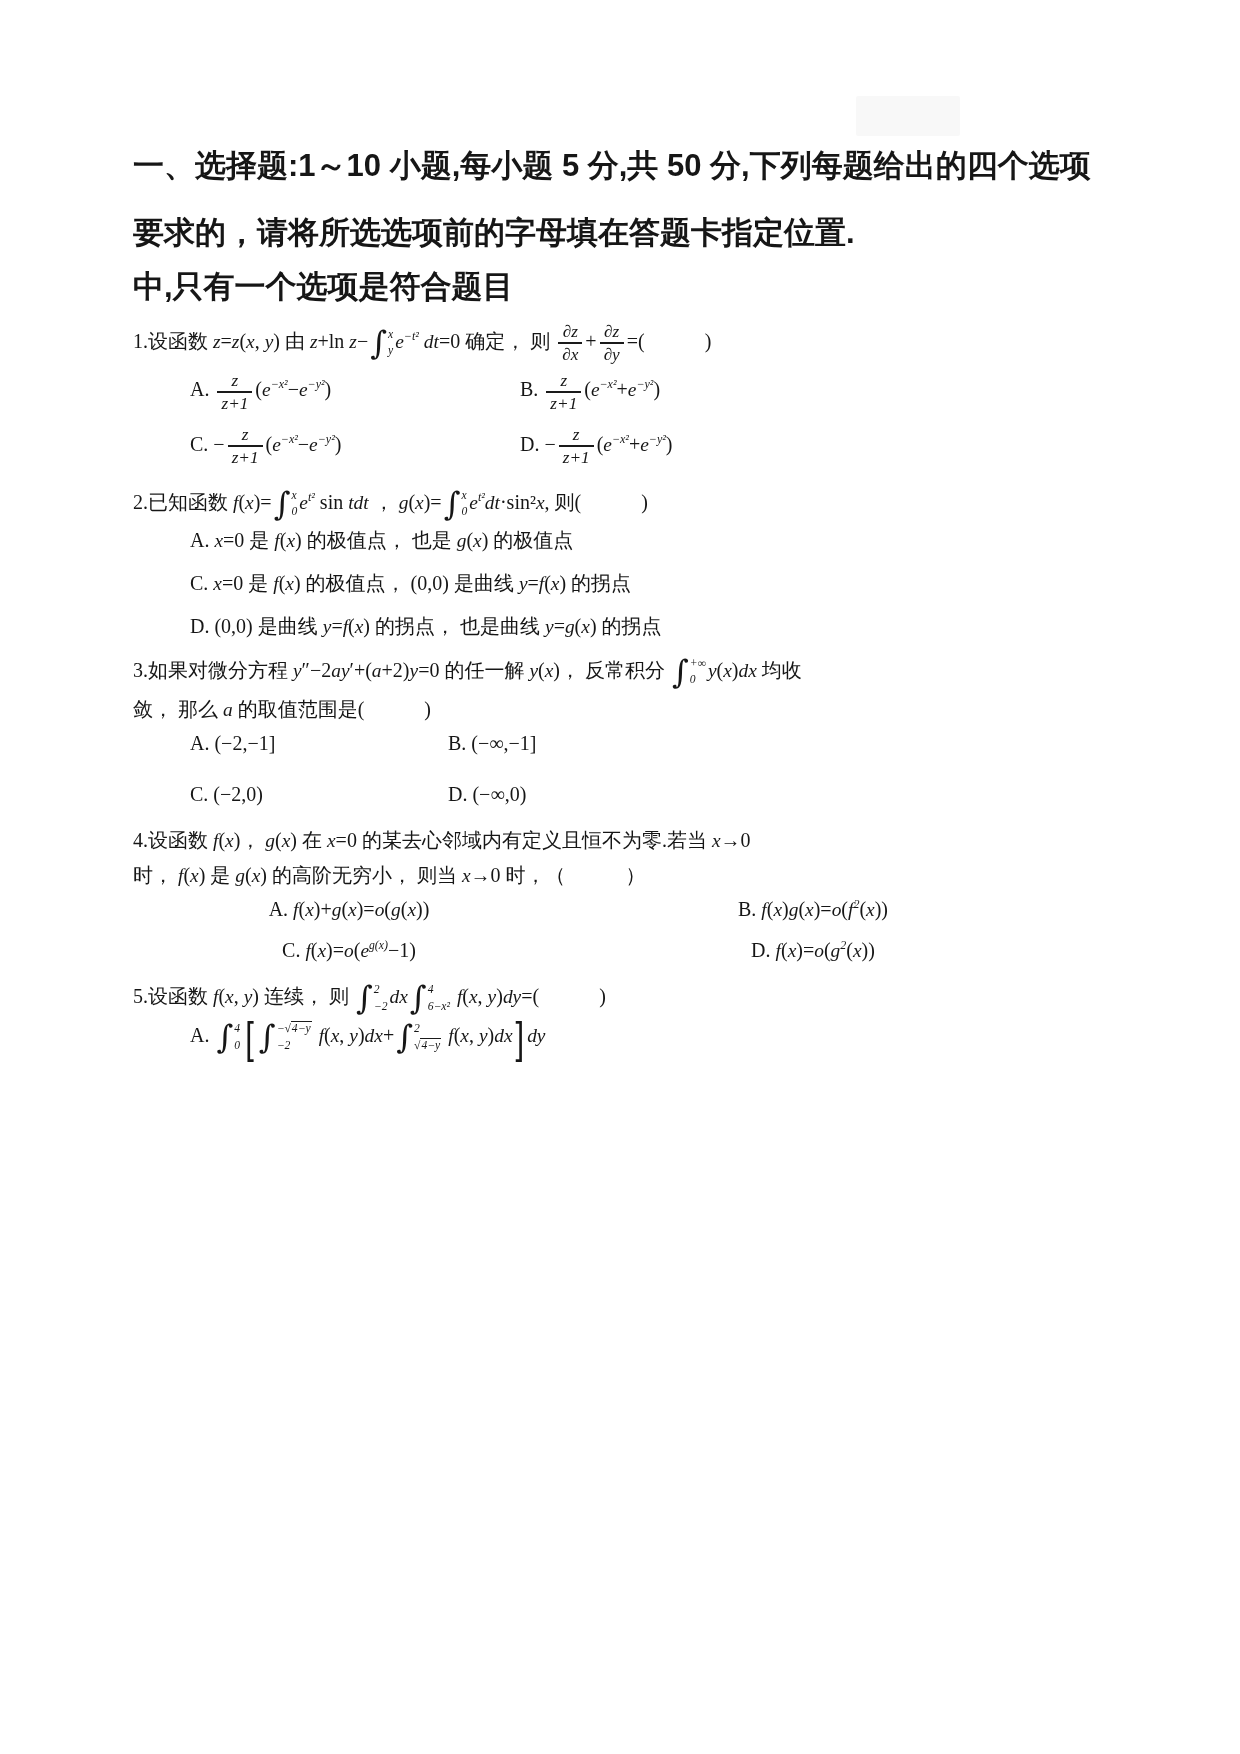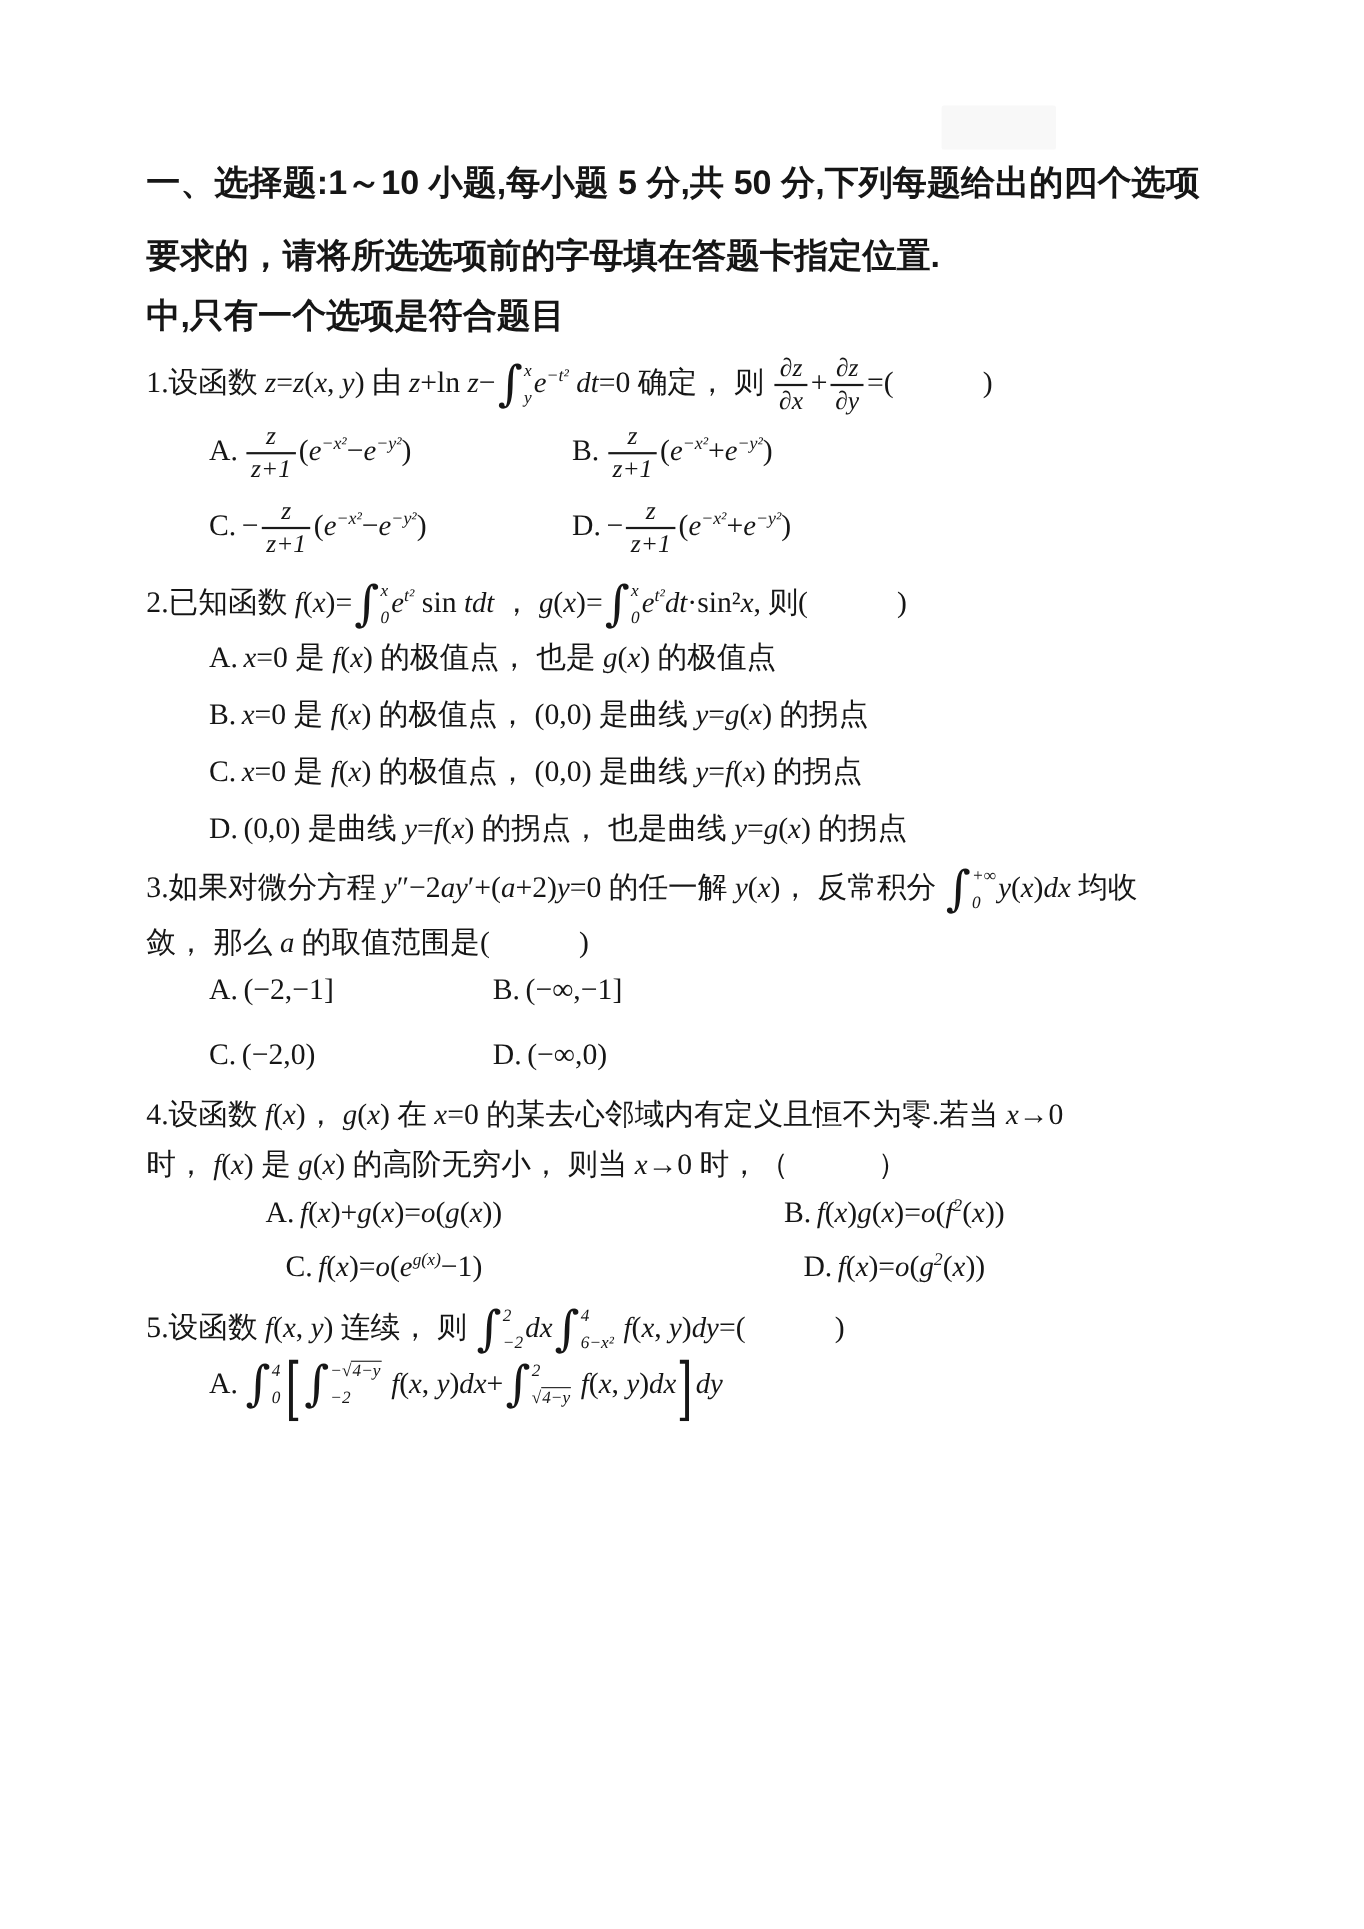--- a/index.html
+++ b/index.html
@@ -19,21 +19,21 @@
 
   
   .hline{
     font-family:"Liberation Sans","DejaVu Sans",sans-serif;
     font-weight:700;font-size:31px;line-height:42px;white-space:nowrap;
   }
   .hl1{margin-bottom:25px;}
   .hl2{margin-bottom:14px;}
   .hl3{margin-bottom:12px;}
 
-  .q{font-size:27px;}
+  .q{font-size:20px;}
   .stem{line-height:1.45;margin-bottom:6px;white-space:nowrap;}
   .stem2{line-height:1.45;margin-bottom:8px;white-space:nowrap;}
 
   .grid2{display:grid;padding-left:57px;row-gap:12px;margin-bottom:20px;}
   .g1{grid-template-columns:330px 1fr;}
   .g3{grid-template-columns:258px 1fr;row-gap:28px;}
   .g4{grid-template-columns:318px 1fr;row-gap:18px;text-align:center;}
   .optlist{padding-left:57px;margin-bottom:12px;}
   .optlist .orow{margin-bottom:16px;}
   .orow{white-space:nowrap;}
@@ -105,21 +105,20 @@
             </span>
           </span><i class="v">e</i><sup class="msup">t²</sup> sin <i class="v">t</i><i class="v">dt</i> ，  <i class="v">g</i>(<i class="v">x</i>)=<span class="int">
             <span class="is">∫</span>
             <span class="il">
               <span class="ih">x</span>
               <span class="iw">0</span>
             </span>
           </span><i class="v">e</i><sup class="msup">t²</sup><i class="v">dt</i>·sin²<i class="v">x</i>, 则(　　　)</div>
       <div class="optlist">
         <div class="orow"><span class="olab">A.</span><span class="omath"><i class="v">x</i>=0 是 <i class="v">f</i>(<i class="v">x</i>) 的极值点， 也是 <i class="v">g</i>(<i class="v">x</i>) 的极值点</span></div>
-        <div class="orow"><span class="olab">B.</span><span class="omath"><i class="v">x</i>=0 是 <i class="v">f</i>(<i class="v">x</i>) 的极值点， (0,0) 是曲线 <i class="v">y</i>=<i class="v">g</i>(<i class="v">x</i>) 的拐点</span></div>
         <div class="orow"><span class="olab">C.</span><span class="omath"><i class="v">x</i>=0 是 <i class="v">f</i>(<i class="v">x</i>) 的极值点， (0,0) 是曲线 <i class="v">y</i>=<i class="v">f</i>(<i class="v">x</i>) 的拐点</span></div>
         <div class="orow"><span class="olab">D.</span><span class="omath">(0,0) 是曲线 <i class="v">y</i>=<i class="v">f</i>(<i class="v">x</i>) 的拐点， 也是曲线 <i class="v">y</i>=<i class="v">g</i>(<i class="v">x</i>) 的拐点</span></div>
       </div>
     </section>
 
     <section class="q">
       <div class="stem">3.如果对微分方程 <i class="v">y</i>″−2<i class="v">a</i><i class="v">y</i>′+(<i class="v">a</i>+2)<i class="v">y</i>=0 的任一解 <i class="v">y</i>(<i class="v">x</i>)， 反常积分 <span class="int">
             <span class="is">∫</span>
             <span class="il">
               <span class="ih">+∞</span>

